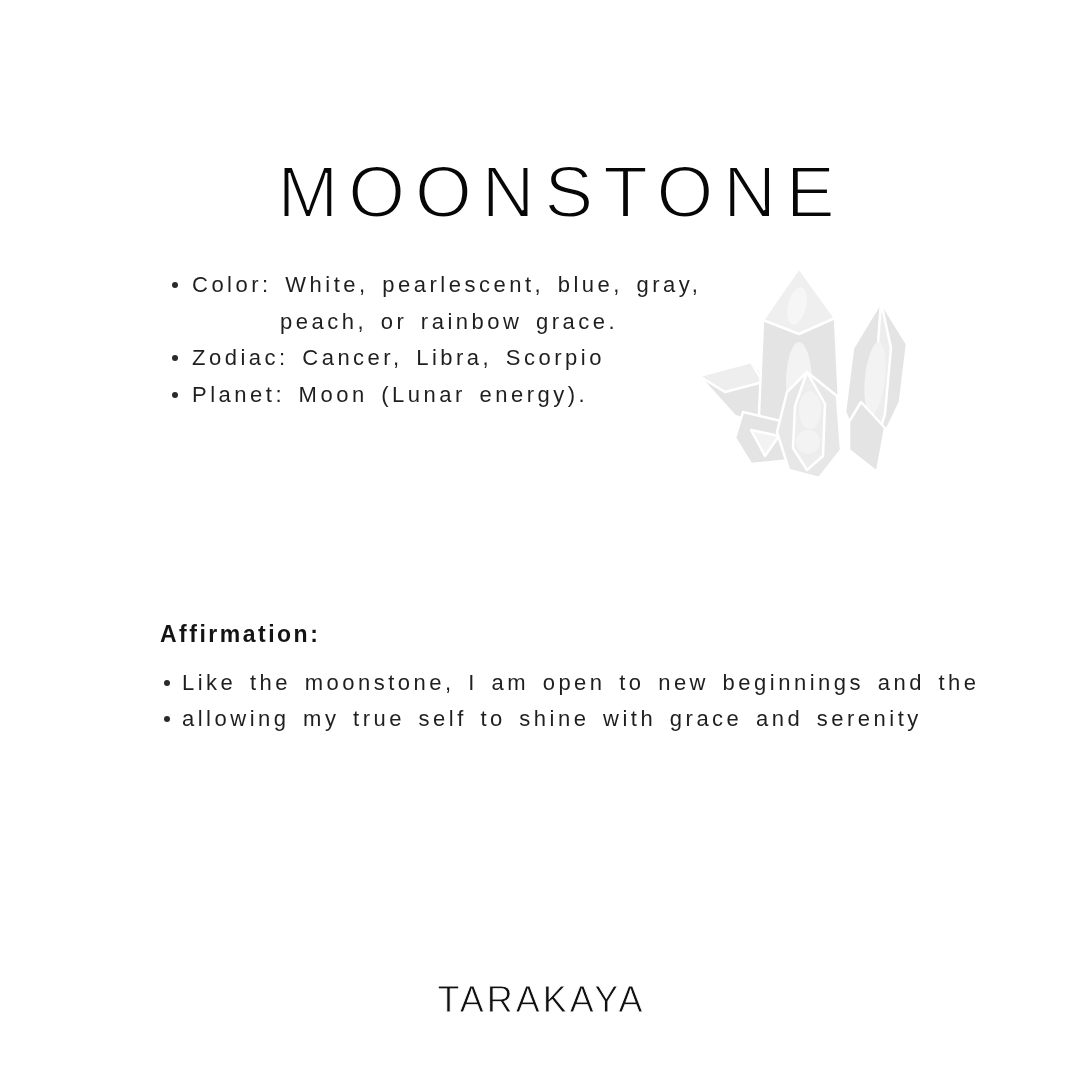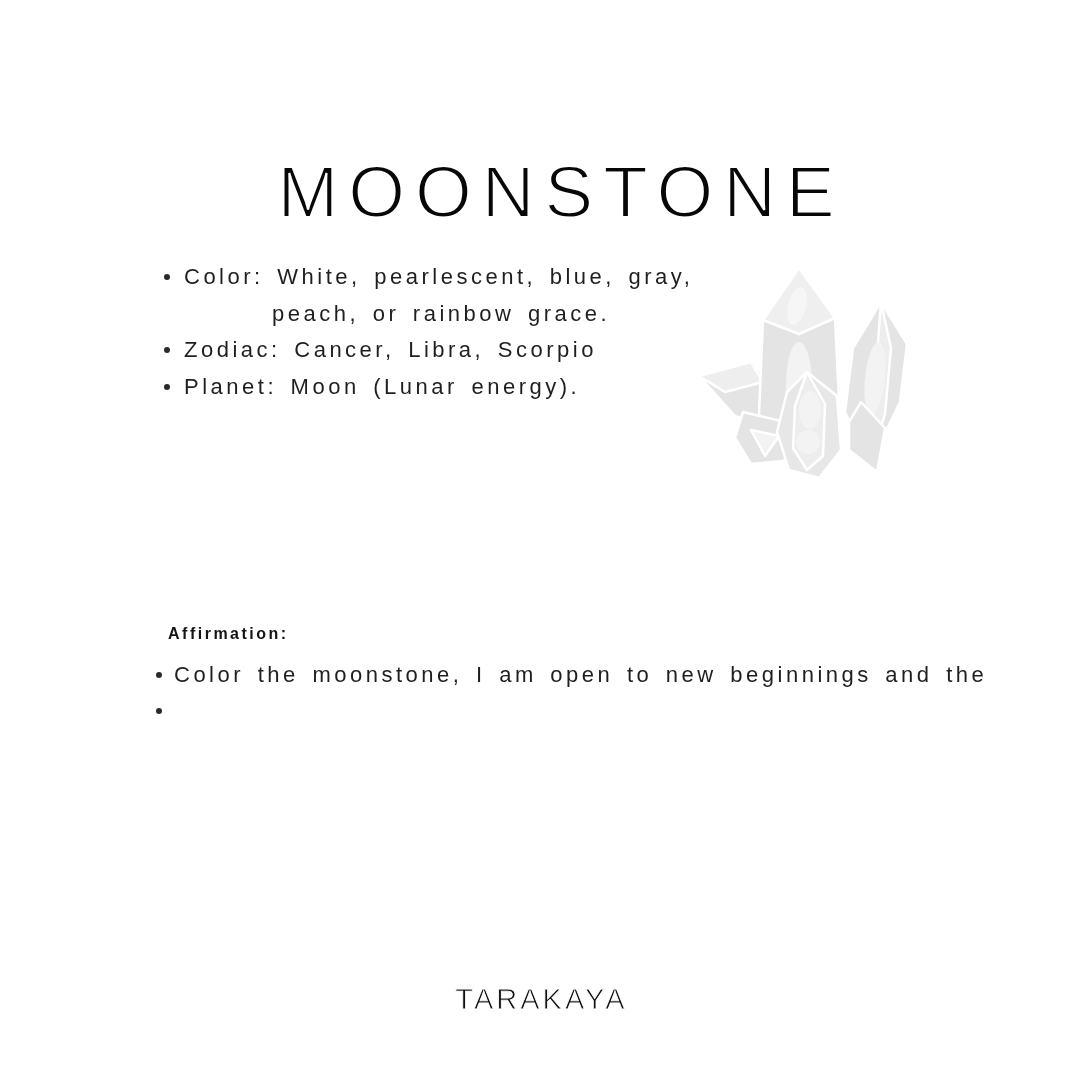--- a/index.html
+++ b/index.html
@@ -26,21 +26,21 @@
     font-weight: 400;
     letter-spacing: 10px;
     padding-left: 10px;
     box-sizing: border-box;
     color: #070707;
     -webkit-text-stroke: 2px #ffffff; 
     white-space: nowrap;
   }
 
   
-  ul.plain { list-style: none; margin: 4px; padding: 0; }
+  ul.plain { list-style: none; margin: 12px; padding: 0; }
   li.row { position: relative; padding-left: 20px; margin: 0; }
   .dot {
     position: absolute;
     left: 0;
     top: 15px;
     width: 6px;
     height: 6px;
     border-radius: 50%;
     background: #2a2a2a;
   }
@@ -62,39 +62,39 @@
     position: absolute;
     left: 693px;
     top: 264px;
     width: 216px;
     height: 216px;
   }
 
   
   .affirmation { position: absolute; left: 146px; top: 616px; width: 850px; }
   .aff-heading {
-    margin: 0 0 0 22px;
-    font-size: 16px;
+    margin: 0 0 0 14px;
+    font-size: 23px;
     line-height: 36.5px;
     font-weight: 700;
     letter-spacing: 2.5px;
     color: #141414;
   }
   .affirmation li.row { padding-left: 24px; }
   .affirmation .dot { left: 6px; }
 
   
   .brand {
     position: absolute;
     top: 982px;
     left: 0;
     width: 100%;
     margin: 0;
     text-align: center;
-    font-size: 29px;
+    font-size: 36px;
     line-height: 35px;
     font-weight: 400;
     letter-spacing: 3px;
     padding-left: 3px;
     box-sizing: border-box;
     color: #101010;
     -webkit-text-stroke: 0.8px #ffffff;
     white-space: nowrap;
   }
 </style>
@@ -146,23 +146,24 @@
       <ellipse cx="117" cy="146" rx="11" ry="19" fill="#f3f3f4" stroke="none"></ellipse>
       <circle cx="115" cy="178" r="12" fill="#f3f3f4" stroke="none"></circle>
     </g>
   </svg>
 
   <div class="affirmation">
     <div class="aff-heading">Affirmation:</div>
     <ul class="plain">
       <li class="row">
         <span class="dot"></span>
-        <div class="line">Color the moonstone, I am open to new beginnings and the</div>
+        <div class="line">Like the moonstone, I am open to new beginnings and the</div>
       </li>
       <li class="row">
         <span class="dot"></span>
+        <div class="line">allowing my true self to shine with grace and serenity</div>
       </li>
     </ul>
   </div>
 
   <div class="brand">TARAKAYA</div>
 
 </div>
 
 </body></html>

